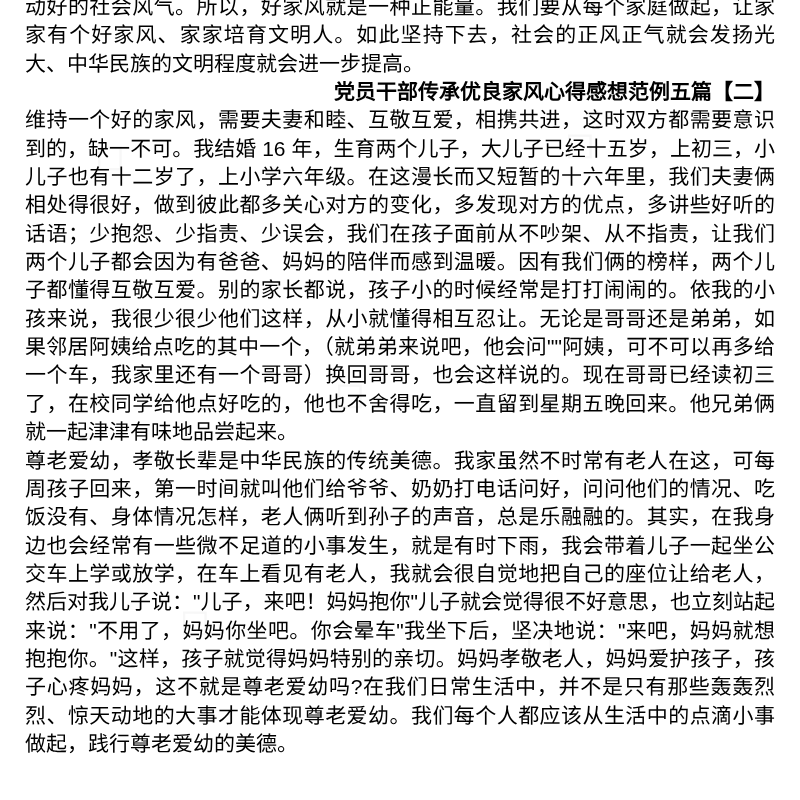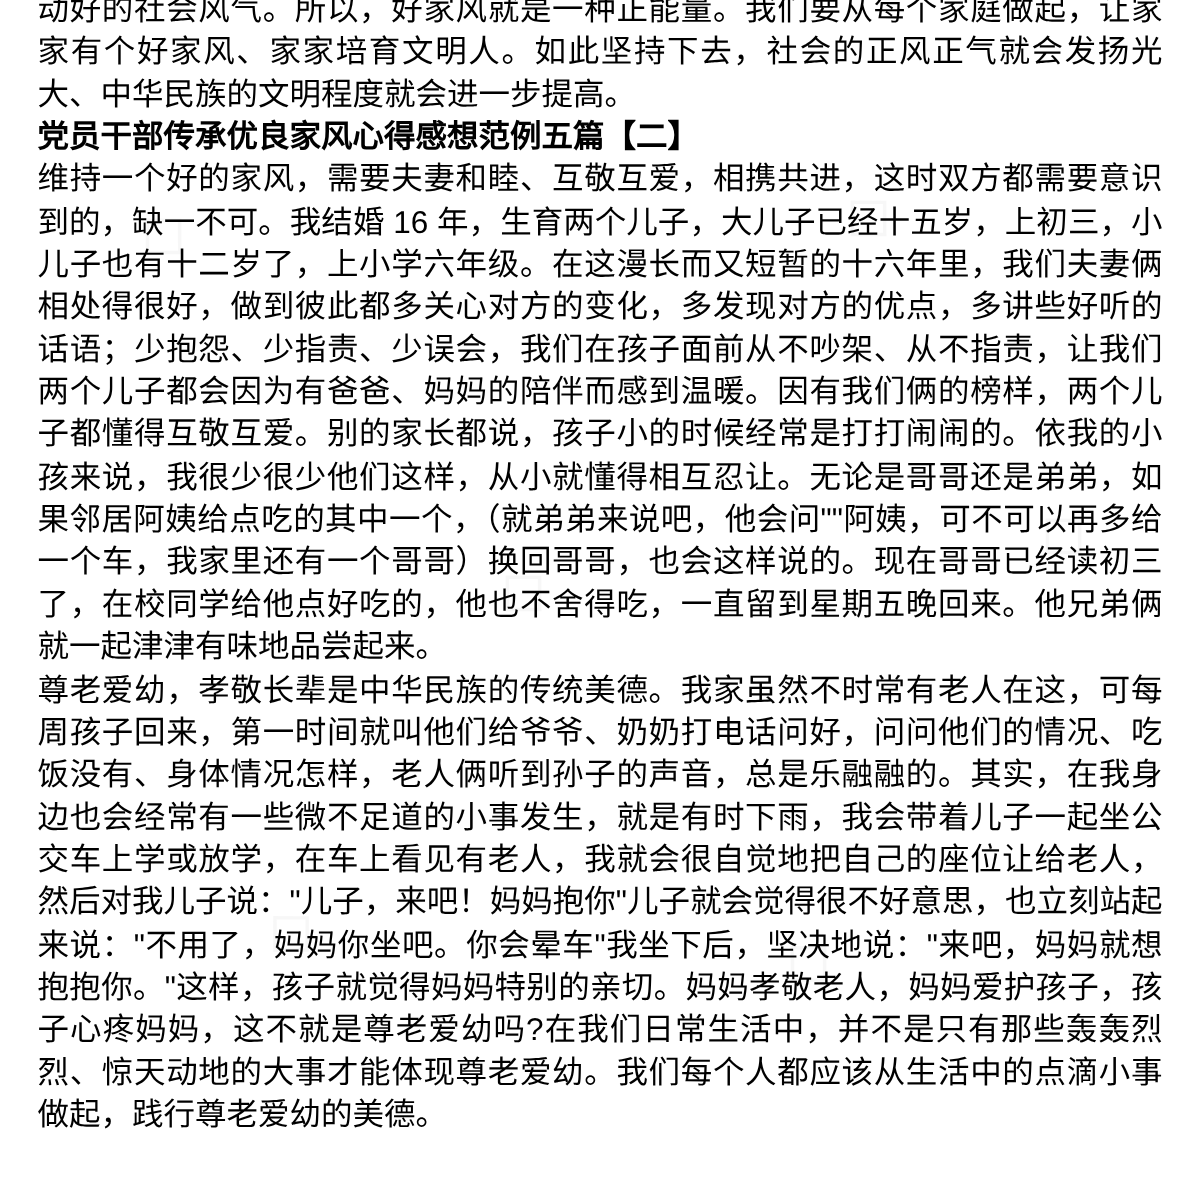--- a/index.html
+++ b/index.html
@@ -52,21 +52,21 @@
     text-align: justify;
     word-break: break-all;
   }
   .doc p, .doc h2 {
     margin: 0;
     padding: 0;
   }
   .doc h2.heading {
     font-size: 21px;
     font-weight: 700;
-    text-align: left;
+    text-align: right;
   }
 </style>
 </head>
 <body>
 
 <div class="page">
 
   <div class="watermark-layer">
     <span class="wm w1">◇</span>
     <span class="wm w2">◇</span>

